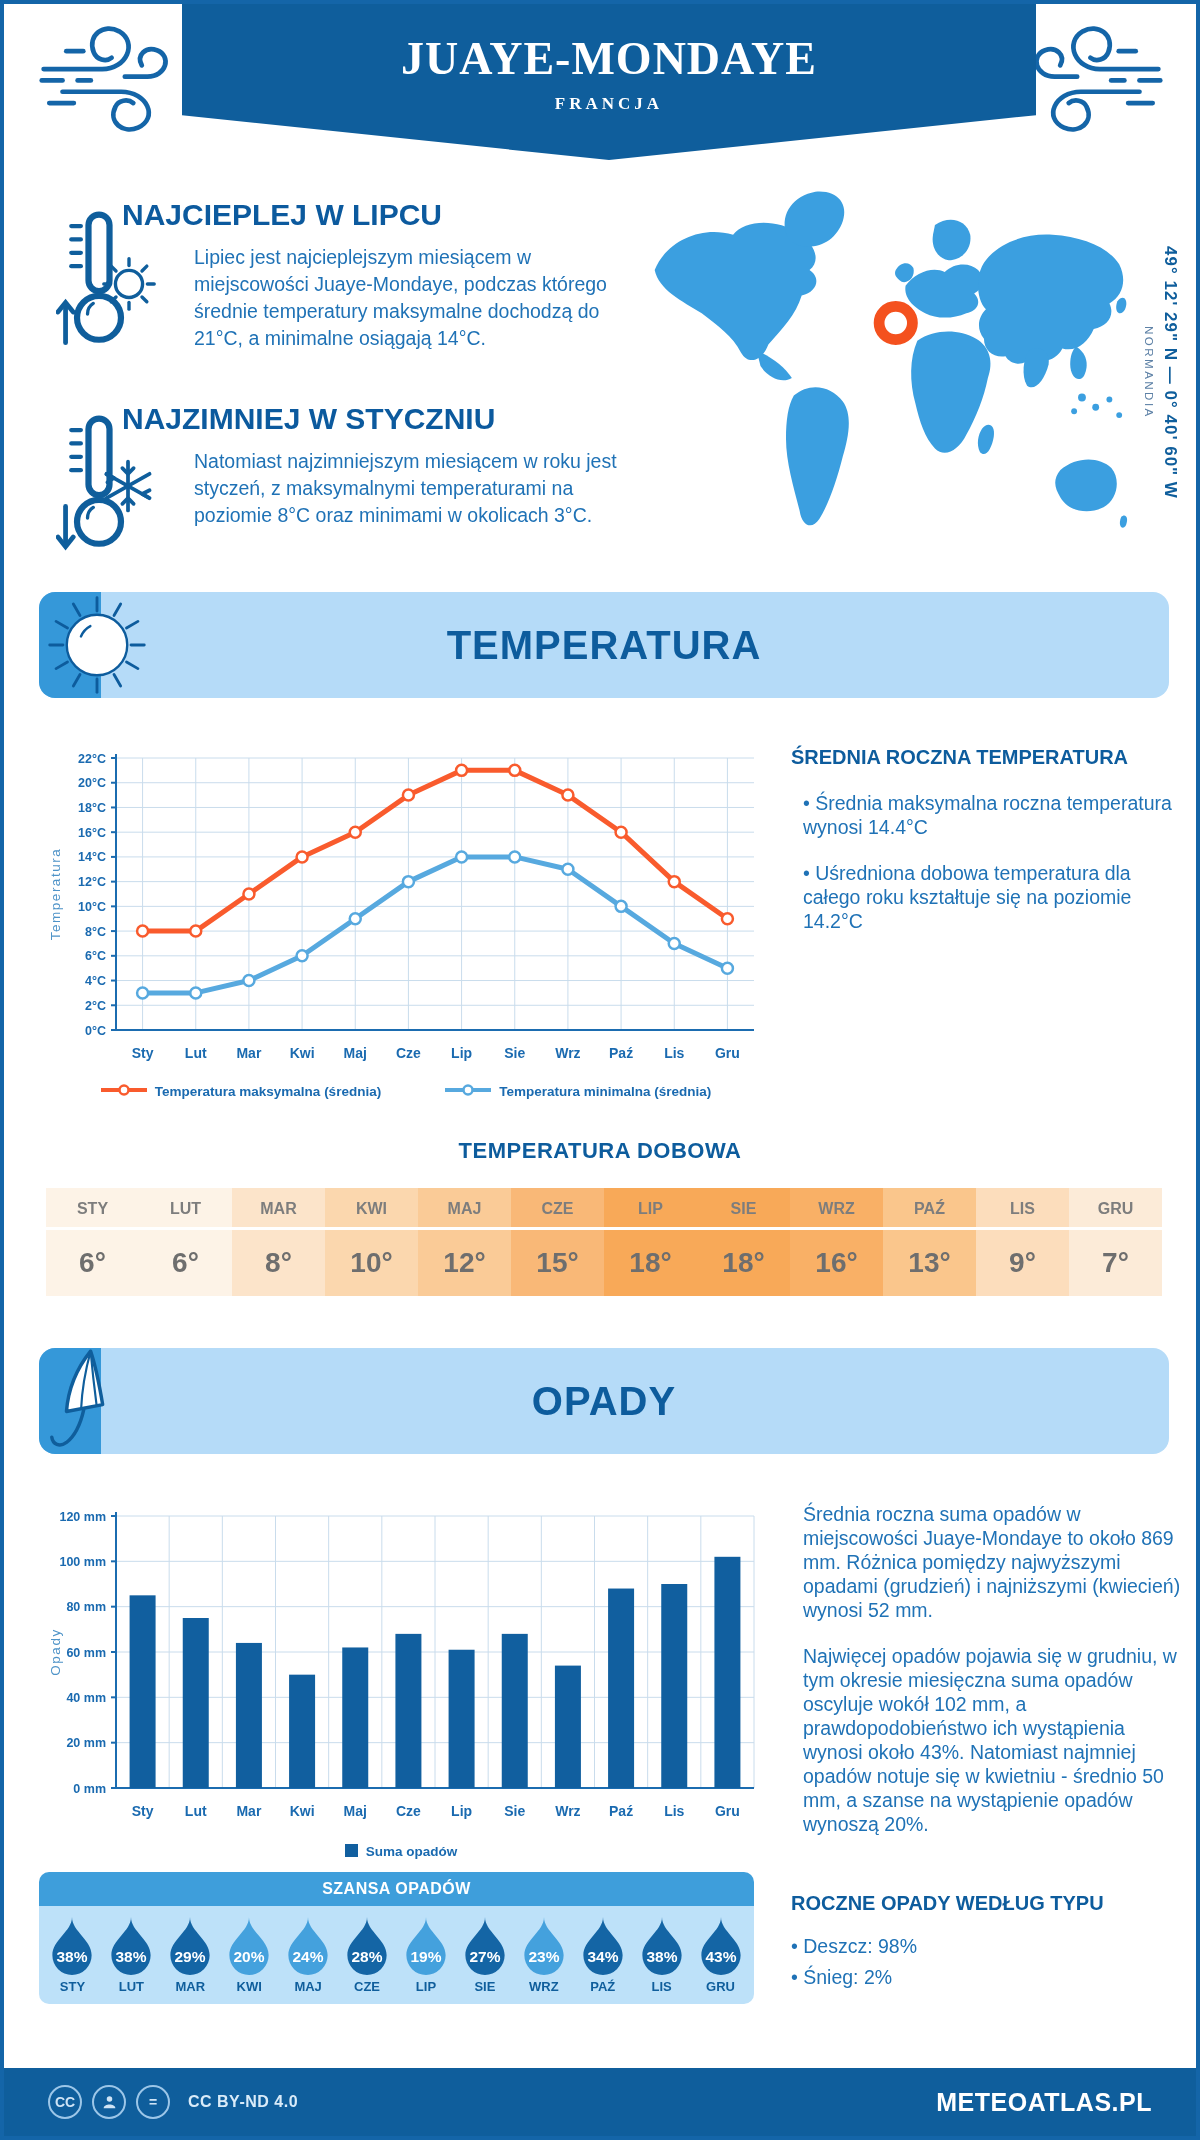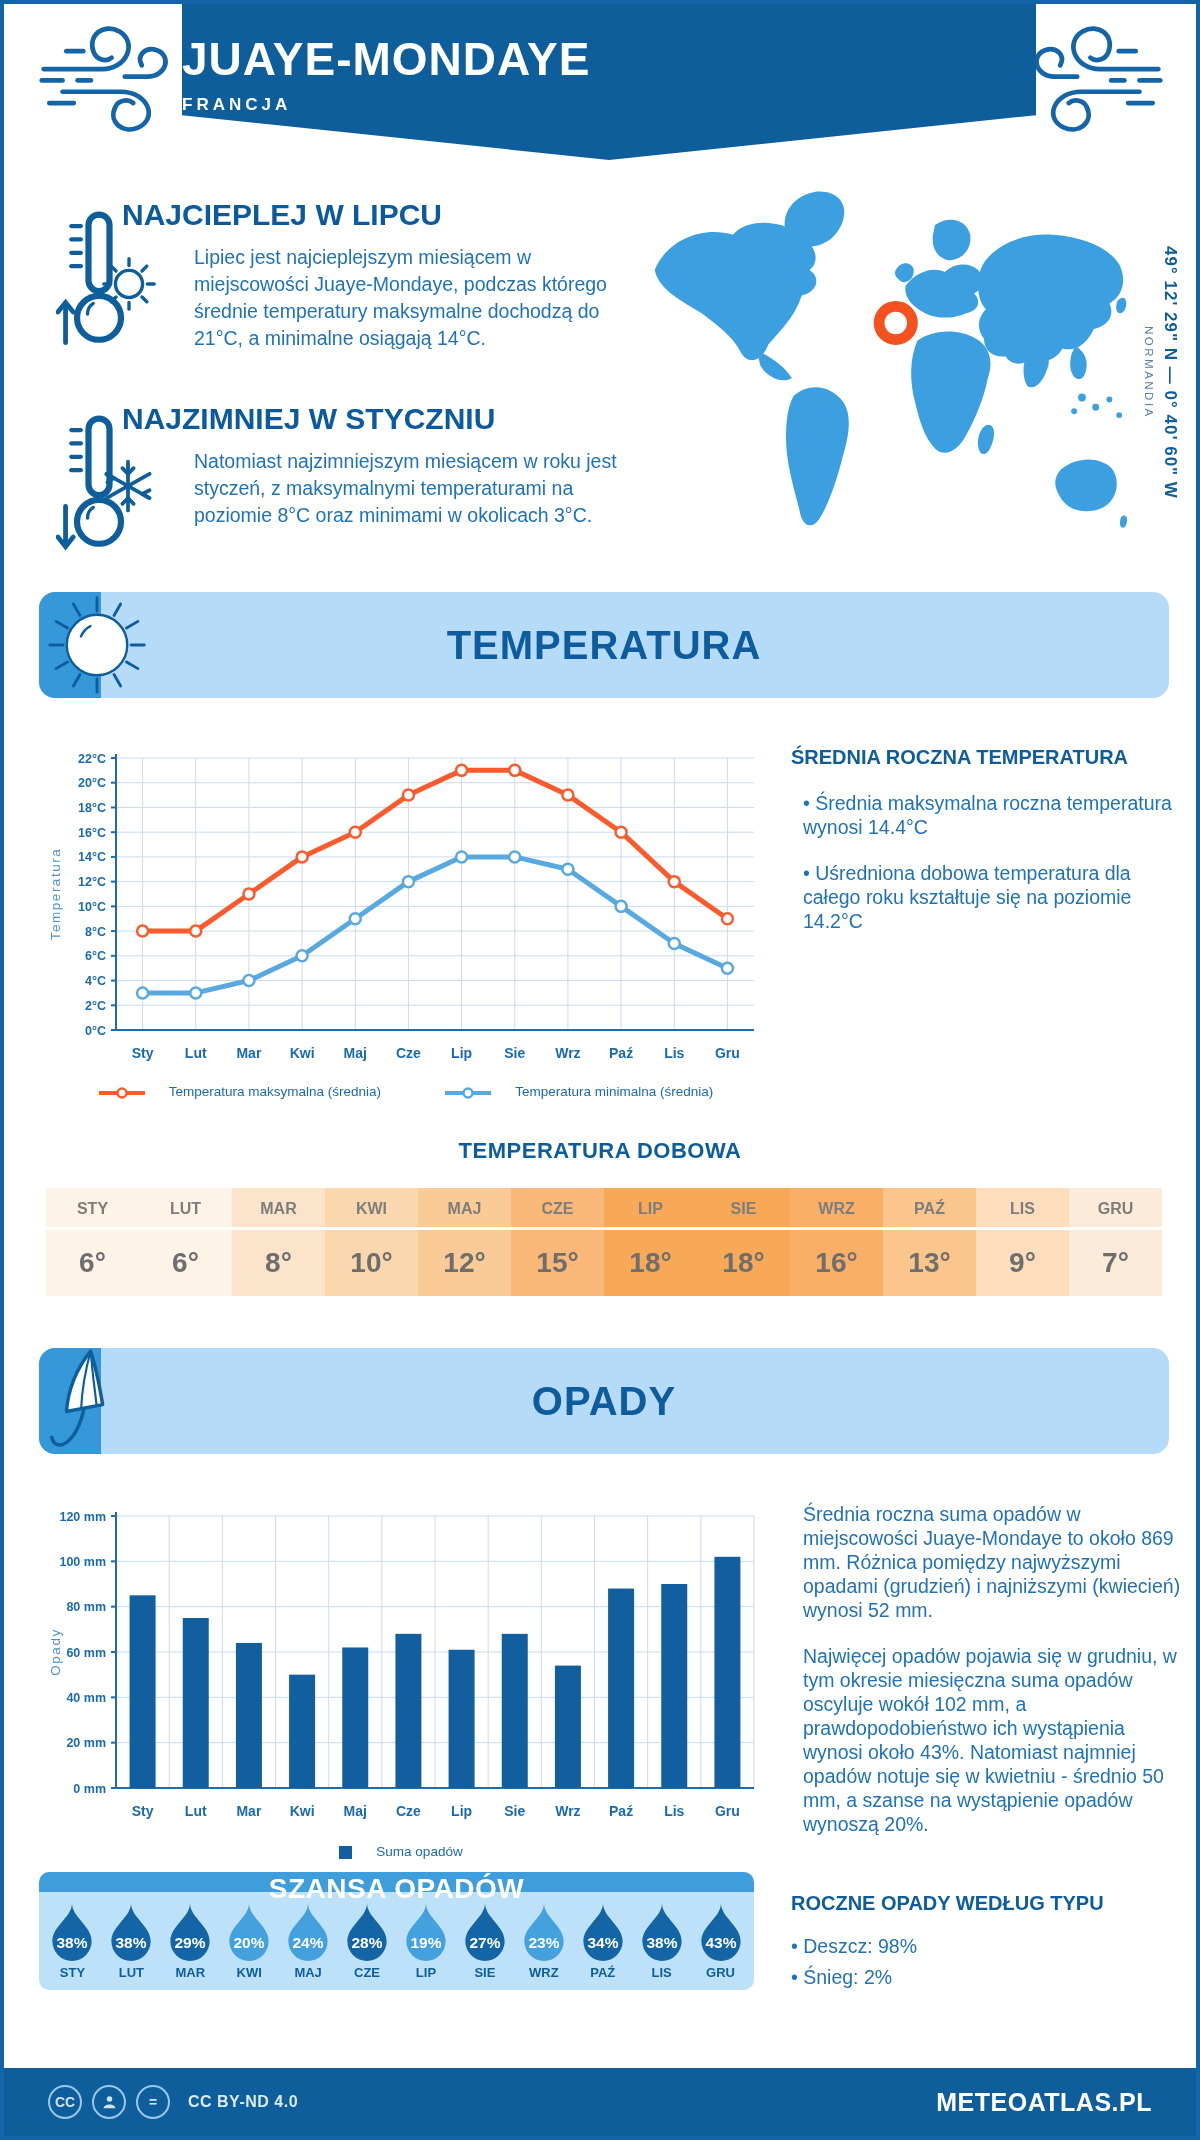--- a/index.html
+++ b/index.html
@@ -11,22 +11,23 @@
   }
   svg { display:block; }
   svg text { font-family:"Liberation Sans", sans-serif; }
 
   
   .wind { position:absolute; top:16px; }
   .wind-left { left:26px; }
   .wind-right { right:24px; transform:scaleX(-1); }
   .title-banner {
     position:absolute; left:178px; top:-4px; width:854px; height:160px;
-    background:#0f5e9c; color:#fff; text-align:left;
+    background:#0f5e9c; color:#fff; text-align:center;
     clip-path:polygon(0 0, 100% 0, 100% 72%, 50% 100%, 0 72%);
+    font-family:Liberation Serif, serif;
   }
   .title-banner h1 { margin:0; padding-top:32px; font-size:46px; letter-spacing:1px; }
   .title-banner .sub { margin-top:9px; font-size:17px; letter-spacing:4px; font-weight:bold; }
 
   
   .info-block { position:absolute; left:38px; width:600px; height:200px; }
   #warm-block { top:194px; }
   #cold-block { top:398px; }
   .thermo-icon { position:absolute; left:14px; top:8px; }
   .mini-icon { position:absolute; left:56px; top:54px; }
@@ -55,21 +56,21 @@
   #temp-banner .banner-icon { left:6px; top:1px; }
   #precip-banner .banner-icon { left:10px; top:-2px; }
 
   
   .chart-box { position:absolute; }
   #temp-chart { left:42px; top:738px; }
   #precip-chart { left:42px; top:1496px; }
   .legend { position:absolute; display:flex; justify-content:center; align-items:center; gap:64px; }
   #temp-legend { left:42px; top:1080px; width:720px; }
   #precip-legend { left:42px; top:1840px; width:710px; }
-  .legend-item { display:flex; align-items:flex-end; gap:24px; }
+  .legend-item { display:flex; align-items:flex-start; gap:8px;font-weight:bold; }
   .legend-label { font-size:13.5px; color:#1a6ab0; }
   .legend-swatch { width:13px; height:13px; background:#115f9f; }
 
   
   .side-col { position:absolute; width:390px; color:#1f72b6; }
   #temp-col { left:787px; top:742px; }
   #precip-col { left:787px; top:1498px; }
   .side-col h3 { margin:0 0 22px 0; font-size:20px; font-weight:bold; color:#0d5c9d; }
   .side-col p { margin:0 0 22px 12px; font-size:19.5px; line-height:24px; }
   .type-block h3 { margin:56px 0 16px 0; }
@@ -81,22 +82,22 @@
   #daily-table { position:absolute; left:42px; top:1184px; width:1116px;
                  display:grid; grid-template-columns:repeat(12,1fr); }
   .t-col { text-align:center; }
   .t-head { height:42px; line-height:42px; font-size:16px; font-weight:bold;
             color:#7d7d7d; border-bottom:3px solid #ffffff; }
   .t-val { height:66px; line-height:66px; font-size:28px; font-weight:bold; color:#6e6e6e; }
 
   
   .chance-panel { position:absolute; left:35px; top:1868px; width:715px;
                   border-radius:10px; overflow:hidden; }
-  .chance-header { height:20px; background:#3e9edb; color:#fff; text-align:center;
-                   line-height:34px; font-size:28px; font-weight:bold; letter-spacing:0.5px; }
+  .chance-header { height:34px; background:#3e9edb; color:#fff; text-align:center;
+                   line-height:34px; font-size:16px; font-weight:bold; letter-spacing:0.5px; }
   .chance-body { background:#bde1f9; padding:9px 4px 10px 4px;
                  display:grid; grid-template-columns:repeat(12,1fr); }
   .drop-item { text-align:center; }
   .drop-item svg { margin:0 auto; }
   .drop-month { margin-top:2px; font-size:13px; font-weight:bold; color:#0f5e9c; }
 
   
   .footer { position:absolute; left:0; right:0; bottom:0; height:68px; background:#0f5e9c;
             display:flex; align-items:center; justify-content:space-between; padding:0 44px; }
   .cc-group { display:flex; align-items:center; gap:10px; }

